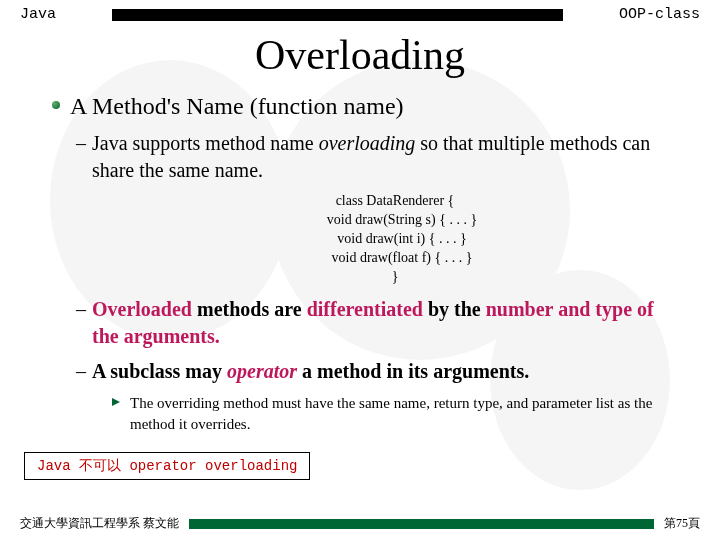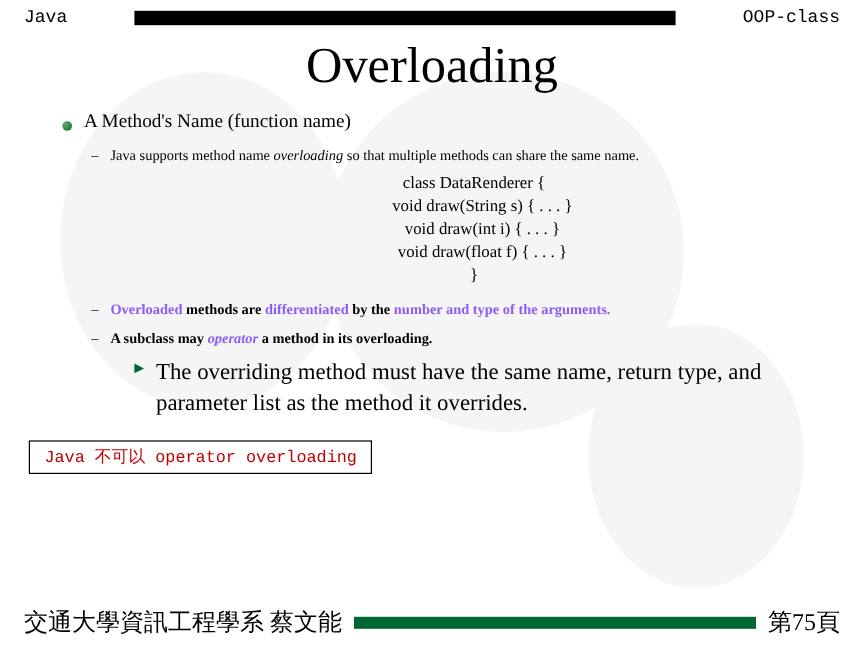--- a/index.html
+++ b/index.html
@@ -41,92 +41,92 @@
   .title {
     text-align: center;
     font-size: 42px;
     margin: 8px 0 14px 0;
     font-family: "Times New Roman", serif;
   }
   .main {
     padding: 0 60px 0 70px;
   }
   .lvl1 {
-    font-size: 16px;
+    font-size: 24px;
     margin-bottom: 10px;
     position: relative;
   }
   .lvl1::before {
     content: "";
     position: absolute;
     left: -18px;
     top: 8px;
     width: 8px;
     height: 8px;
     background: radial-gradient(circle at 30% 30%, #6a6, #063);
     border-radius: 50%;
   }
   .lvl2 {
-    font-size: 12px;
+    font-size: 20px;
     margin: 8px 0 8px 22px;
     position: relative;
     line-height: 1.35;
   }
   .lvl2::before {
     content: "–";
     position: absolute;
     left: -16px;
     top: 0;
   }
   .codeblock {
     font-family: Liberation Serif, serif;
     font-size: 14px;
     white-space: pre;
     margin: 6px 0 10px 60px;
     line-height: 1.35;
     text-align: center;
   }
   .lvl3 {
-    font-size: 19px;
+    font-size: 15px;
     margin: 6px 0 6px 60px;
     position: relative;
     line-height: 1.35;
   }
   .lvl3::before {
     content: "";
     position: absolute;
     left: -18px;
     top: 5px;
     width: 0; height: 0;
     border-left: 8px solid #063;
     border-top: 4px solid transparent;
     border-bottom: 4px solid transparent;
   }
-  .red { color: #8b5cf6; }
+  .red { color: #be185d; }
   .bold { font-weight: bold; }
   .italic { font-style: italic; }
   .boxnote {
     border: 1.5px solid #000;
     display: inline-block;
     padding: 4px 12px;
     margin: 12px 0 0 24px;
     font-family: "Courier New", monospace;
     font-size: 14px;
     color: #c00000;
   }
   .footer {
     position: absolute;
     bottom: 8px;
     left: 0;
     width: 720px;
     display: flex;
     align-items: center;
     padding: 0 20px;
     box-sizing: border-box;
-    font-size: 20px;
+    font-size: 12px;
     font-family: "Microsoft JhengHei", "SimSun", serif;
   }
   .footer .fbar {
     flex: 1;
     height: 10px;
     background: #006633;
     margin: 0 10px;
   }
 </style>
 </head>
@@ -159,21 +159,21 @@
     void draw(String s) { . . . }
     void draw(int i) { . . . }
     void draw(float f) { . . . }
 }</div>
 
     <div class="lvl2">
       <span class="bold red">Overloaded</span><span class="bold"> methods are </span><span class="bold red">differentiated</span><span class="bold"> by the </span><span class="bold red">number and type of the arguments</span><span class="bold red">.</span>
     </div>
 
     <div class="lvl2">
-      <span class="bold">A subclass may </span><span class="bold italic red">operator</span><span class="bold"> a method in its overloading.</span>
+      <span class="bold">A subclass may </span><span class="bold italic red">operator</span><span class="bold"> a method in its arguments.</span>
     </div>
 
     <div class="lvl3">The overriding method must have the same name, return type, and parameter list as the method it overrides.</div>
 
   </div>
 
   <div class="boxnote">Java 不可以 operator overloading</div>
 
 </div>
 

